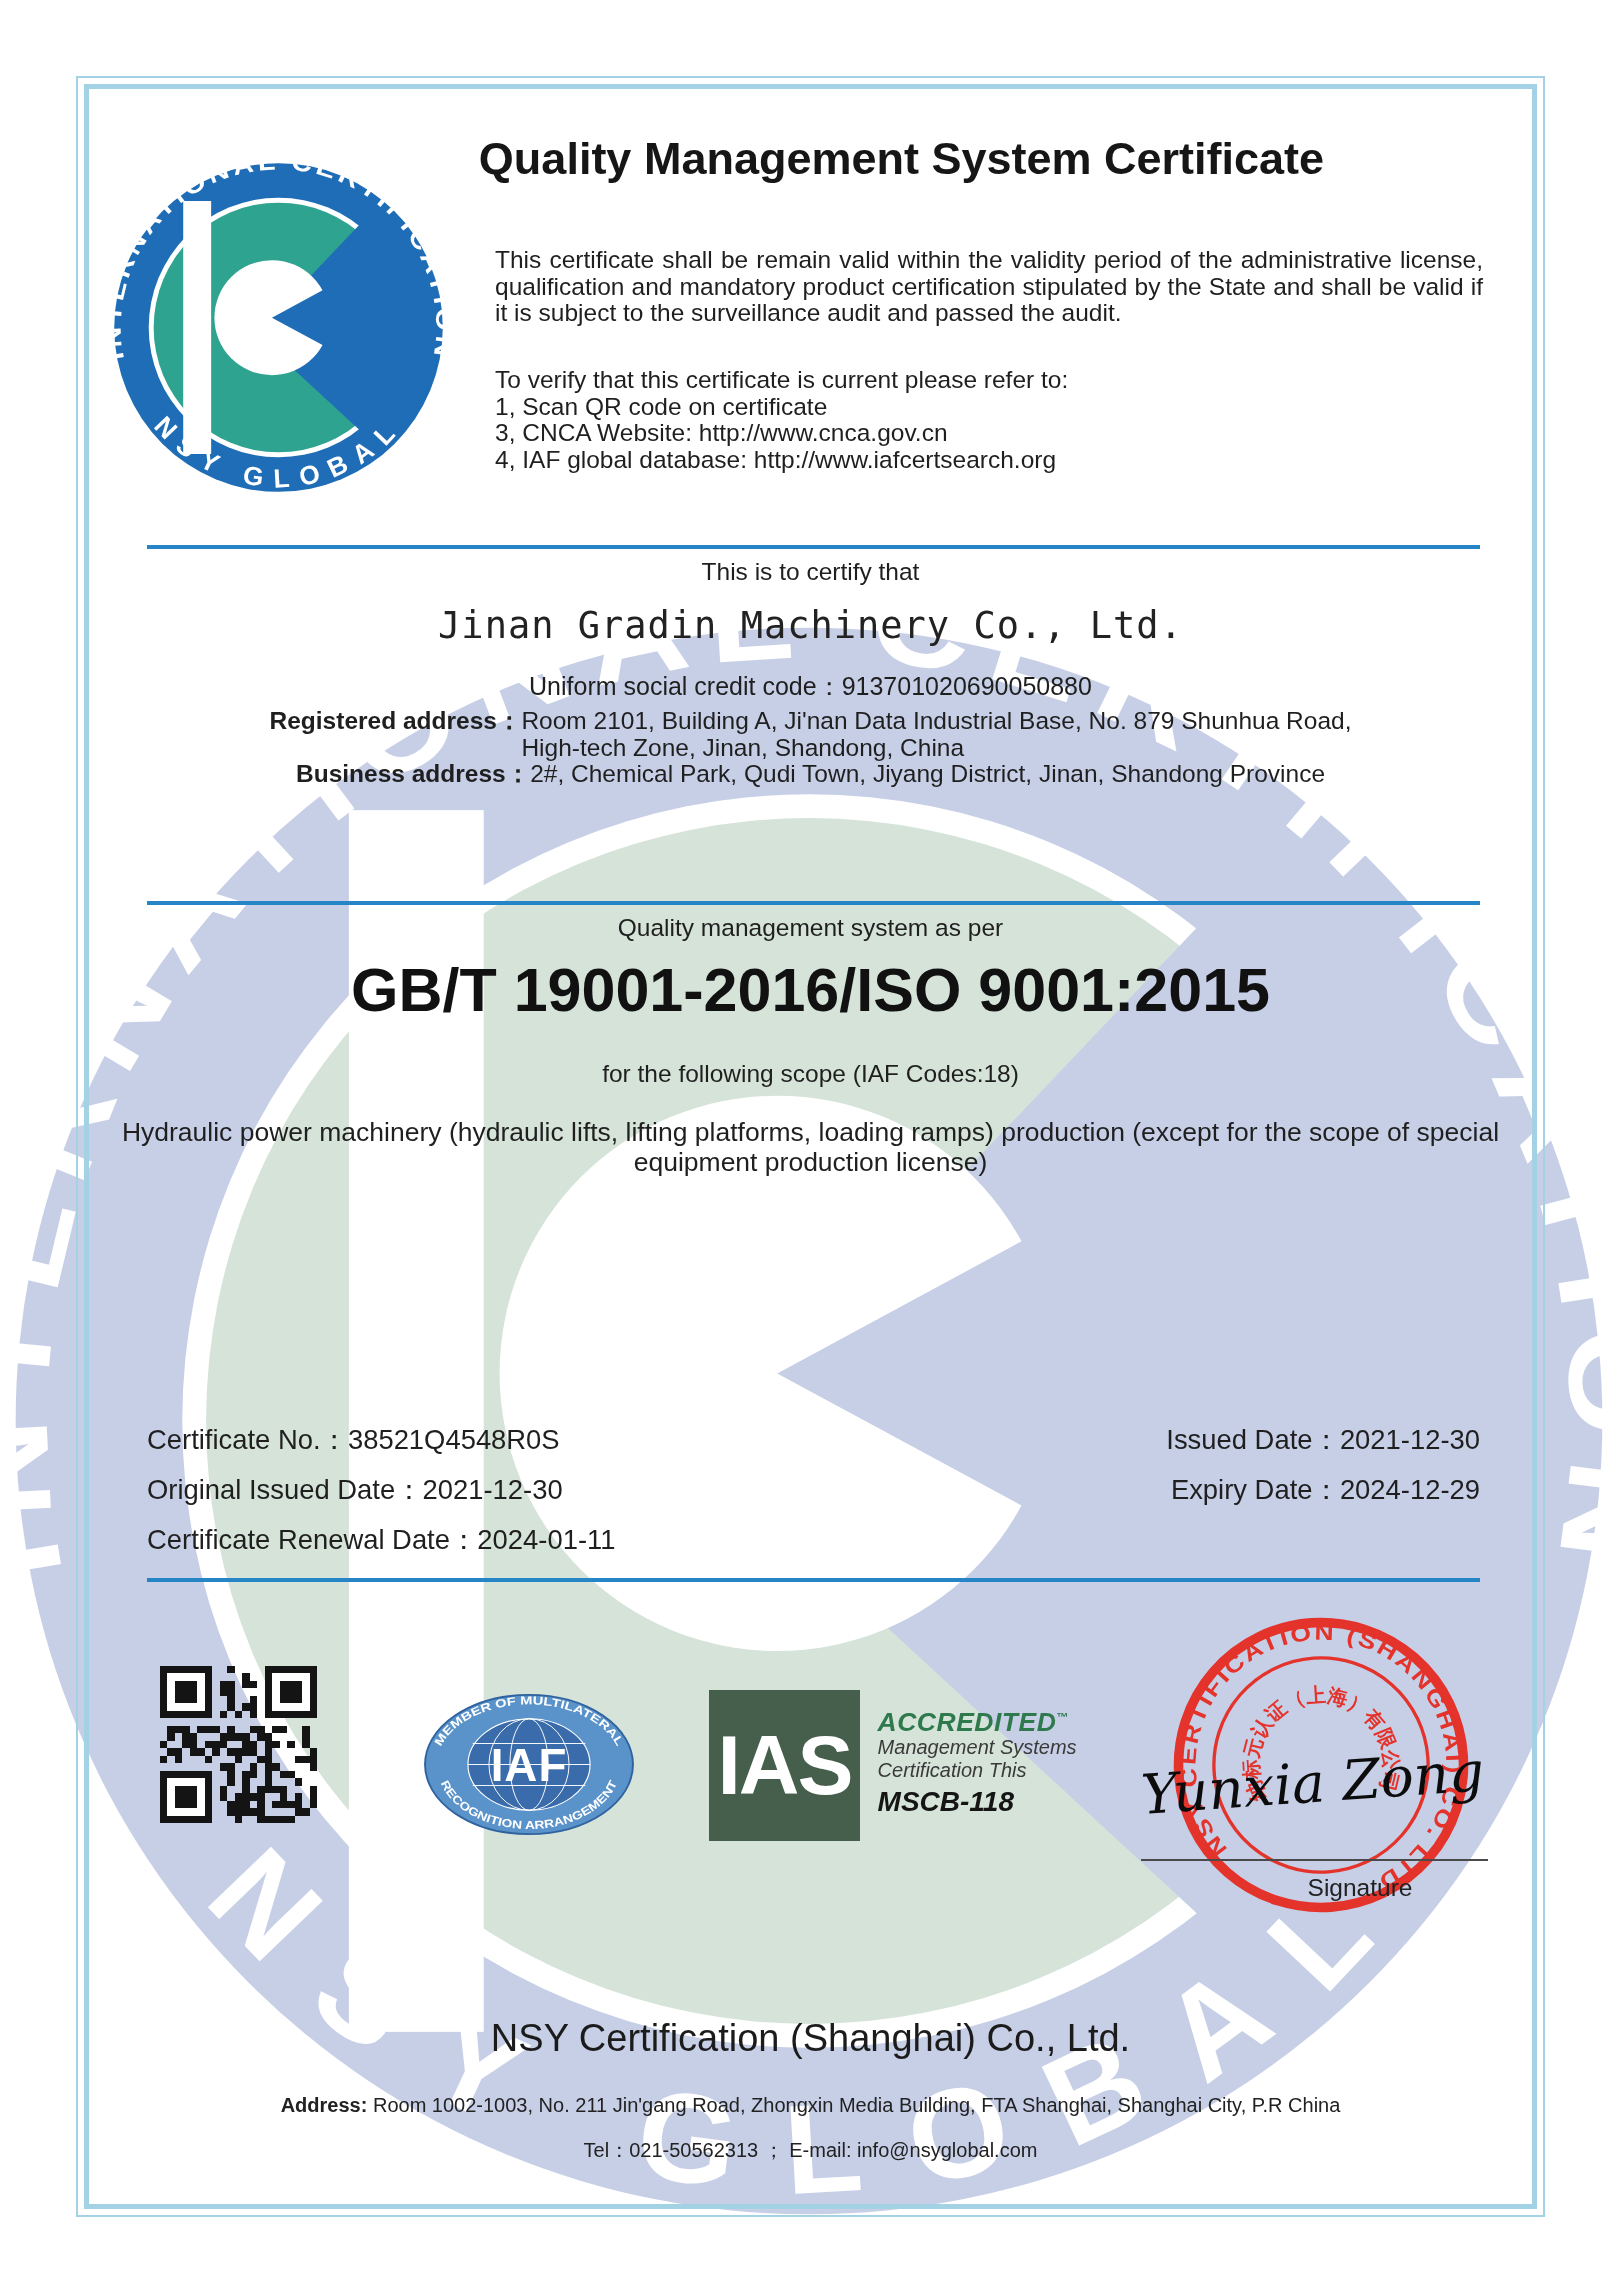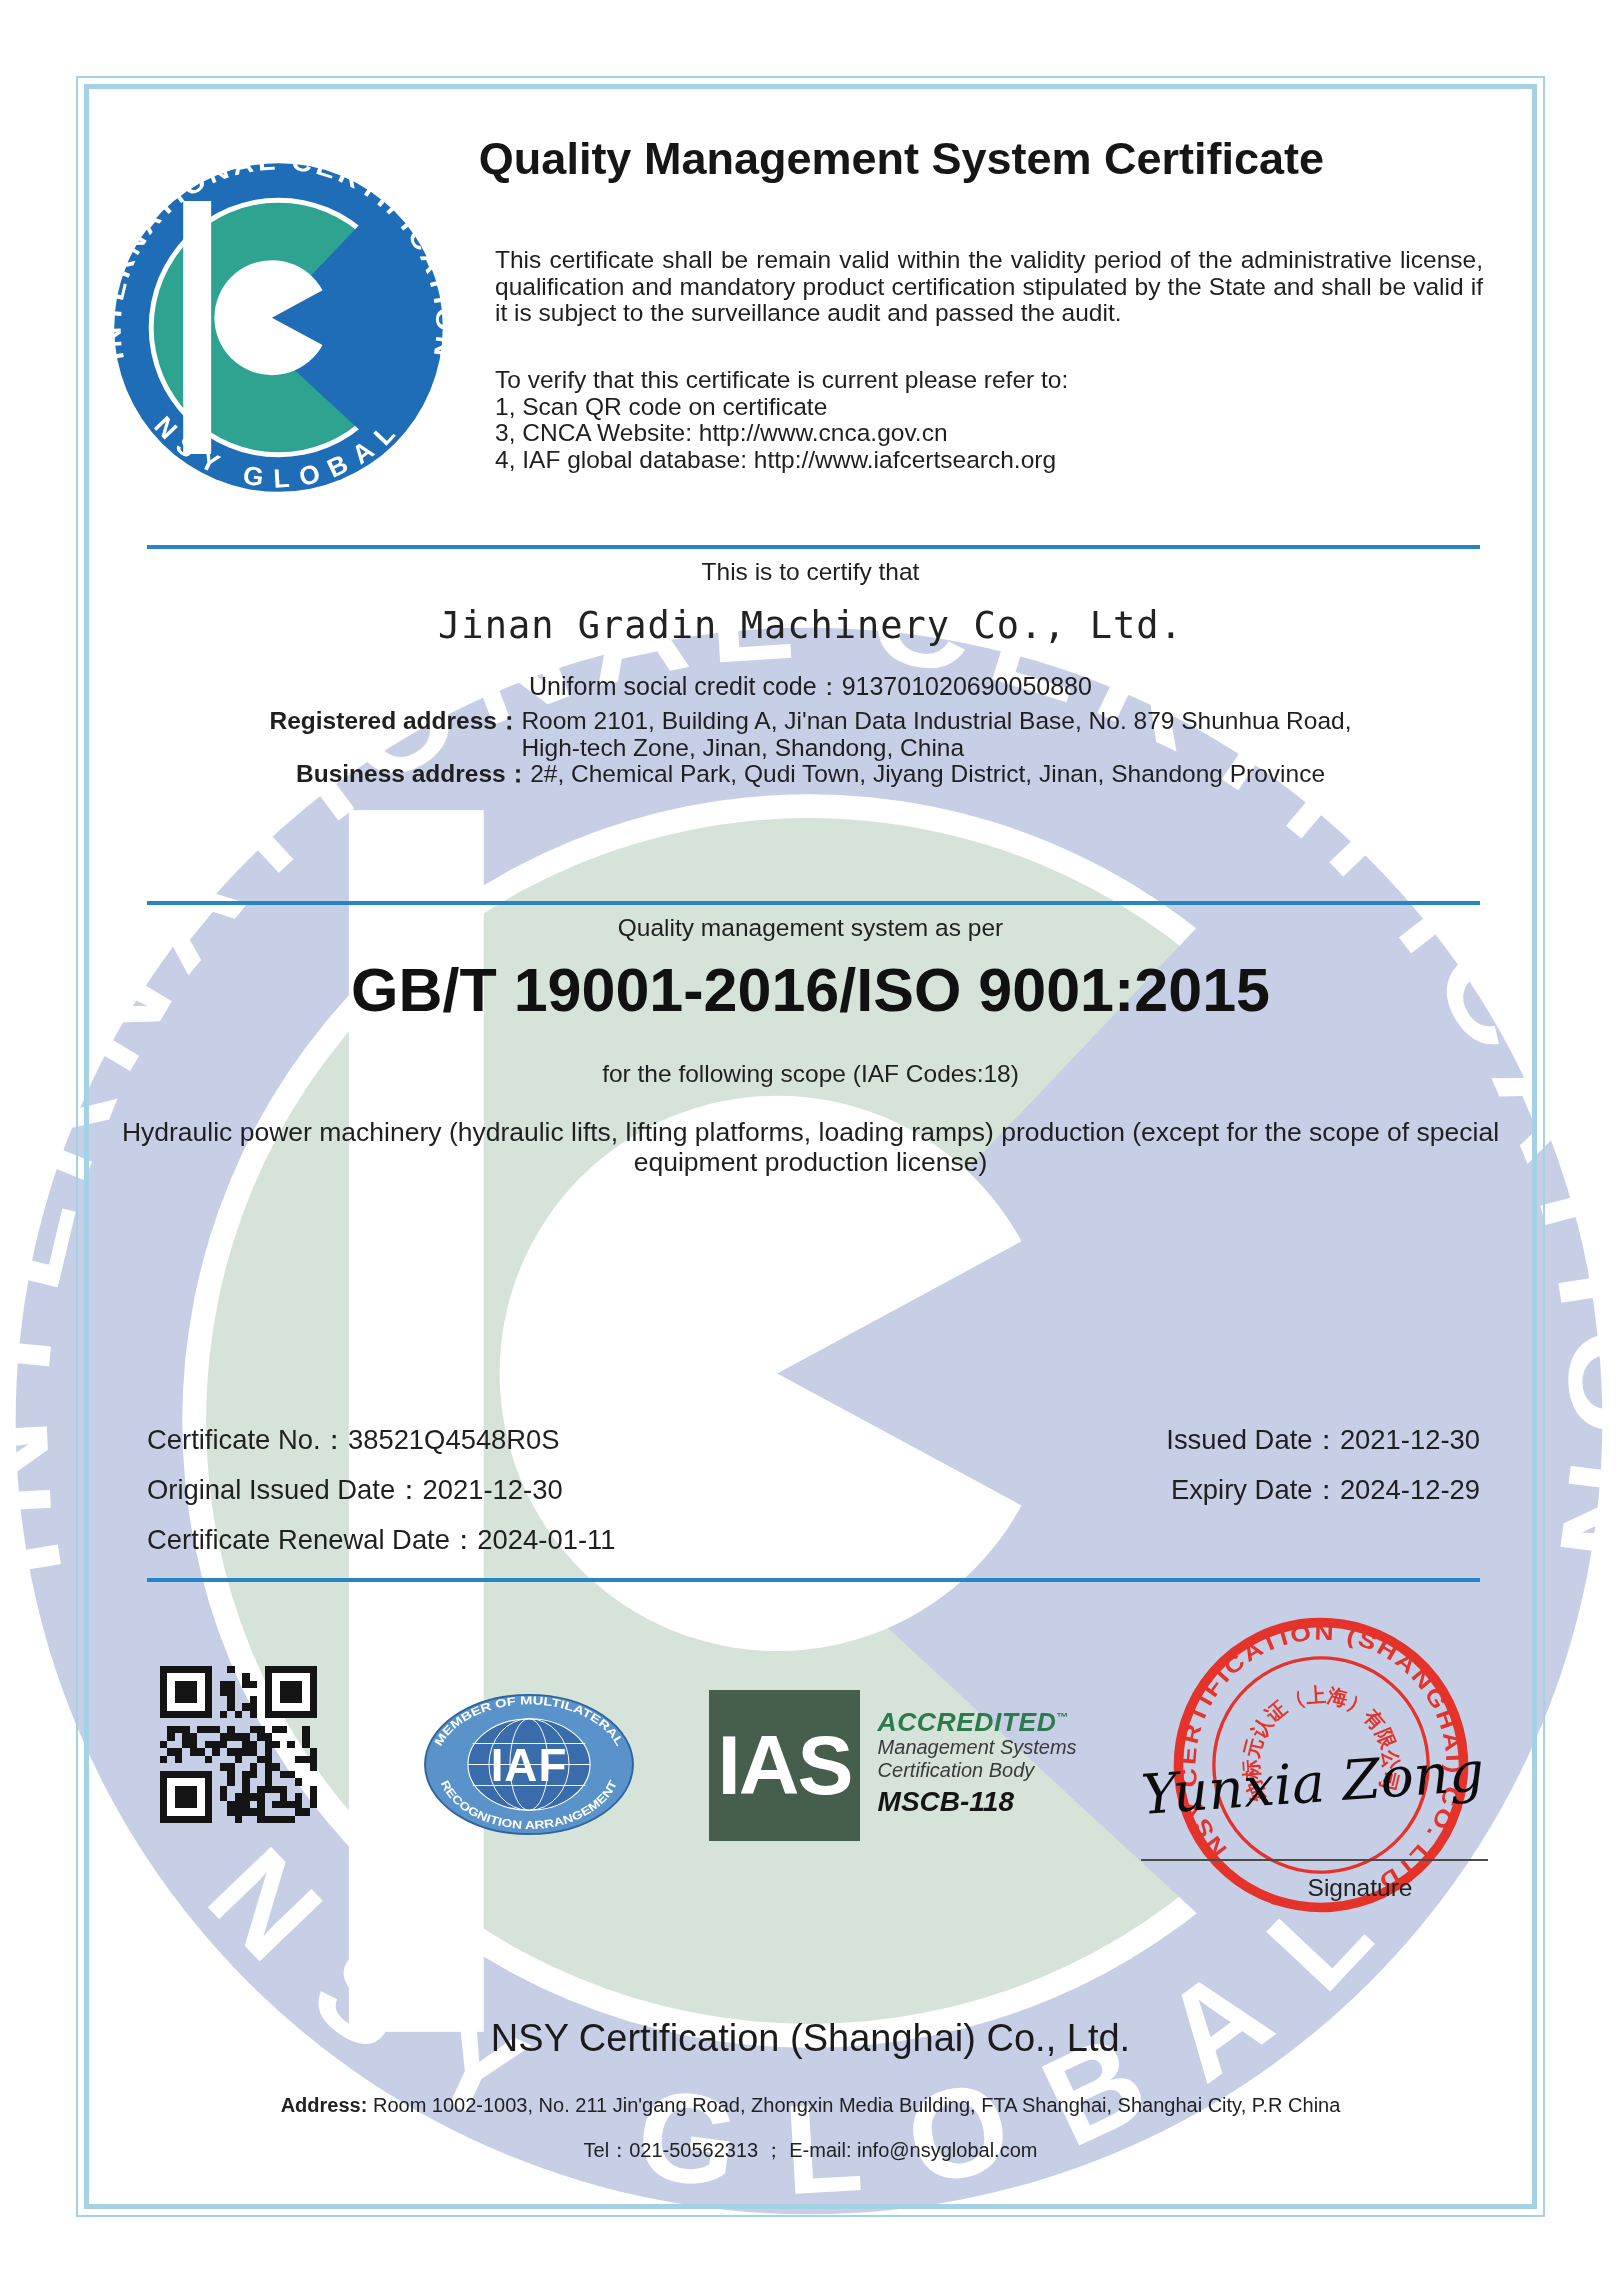--- a/index.html
+++ b/index.html
@@ -313,21 +313,21 @@
       <text x="0" y="17" text-anchor="middle" fill="#ffffff" font-size="48" font-weight="bold" letter-spacing="1">IAF</text>
     </svg>
 
     <div class="abs" style="left:709px;top:1690px;display:flex;">
       <div class="ias-square">
         <span>IAS</span>
       </div>
       <div class="ias-text">
         <div class="ias-accredited"><span>ACCREDITED</span><sup>™</sup></div>
         <div class="ias-line">Management Systems</div>
-        <div class="ias-line">Certification Body</div>
+        <div class="ias-line">Certification This</div>
         <div class="ias-code">MSCB-118</div>
       </div>
     </div>
 
     <div class="stamp-wrap">
       <svg class="stamp-svg" width="306" height="306" viewBox="-160 -160 320 320">
         <g transform="rotate(-4)">
           <circle cx="0" cy="0" r="149" fill="none" stroke="#e6261c" stroke-width="10"></circle>
           <circle cx="0" cy="0" r="112" fill="none" stroke="#e6261c" stroke-width="3.5"></circle>
           <path id="stamp-ring-path" d="M -92.63 92.63 A 131 131 0 1 1 33.9 126.55" fill="none"></path>

